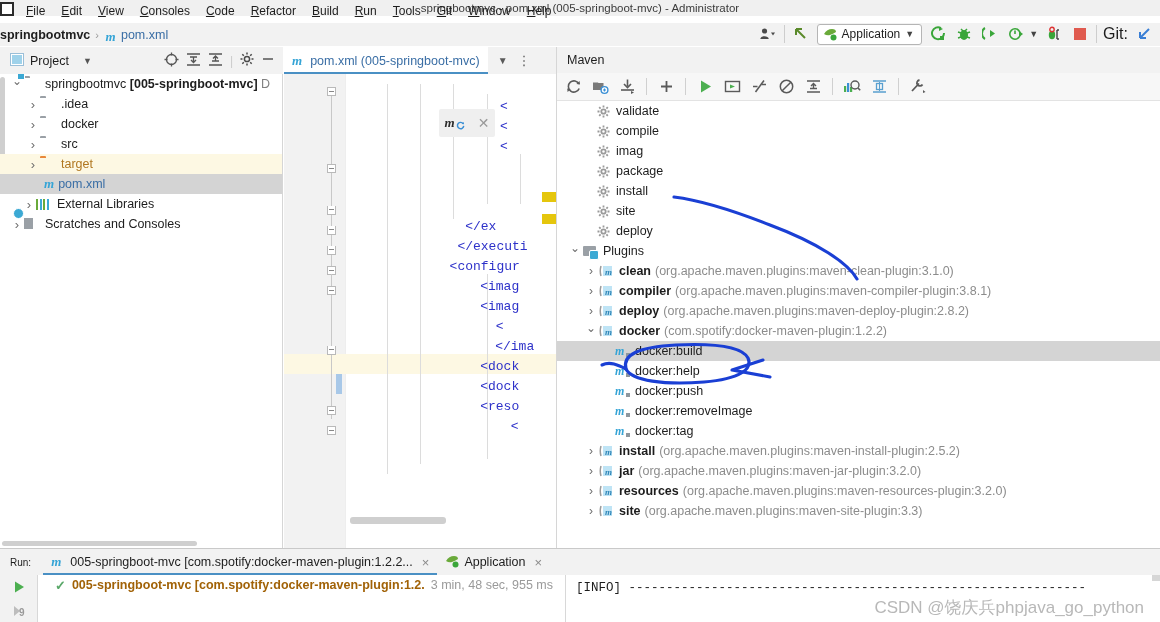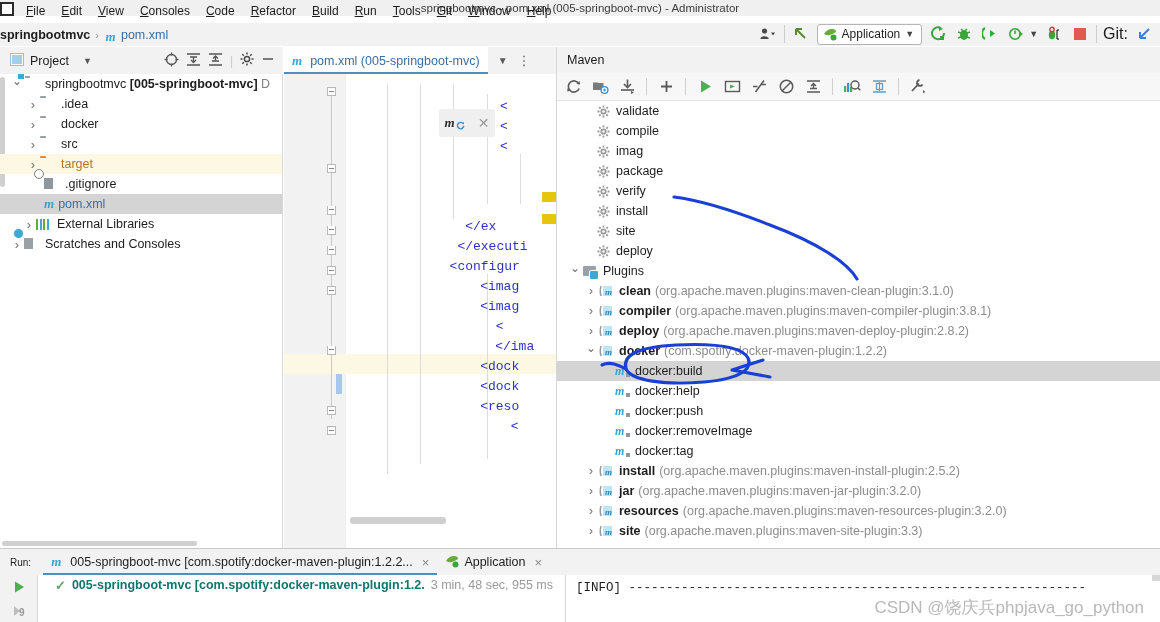--- a/index.html
+++ b/index.html
@@ -288,21 +288,21 @@
     border-right:1px solid #d8d8d8;
   }
   .run-tree {
     position:absolute; left:39px; top:0; width:525px; height:48px; background:#fff;
   }
   .run-tree-row {
     display:flex; align-items:center; height:20px; font-size:12.5px; padding-left:16px; gap:6px;
     white-space:nowrap;
   }
   .check { color:#59a869; font-size:13px; font-weight:bold; }
-  .run-name { font-weight:bold; color:#0f766e; }
+  .run-name { font-weight:bold; color:#a16207; }
   .run-time { color:#9a9a9a; font-weight:normal; }
   .run-console {
     position:absolute; left:565px; top:0; width:595px; height:48px; background:#fff;
     border-left:1px solid #d8d8d8; padding:6px 0 0 10px;
     font-family:"Liberation Mono", monospace; font-size:12.5px; color:#1d1d1d;
     overflow:hidden; white-space:nowrap;
   }
   .watermark {
     position:absolute; right:16px; bottom:4px; font-size:17px; color:#b8b8b8;
     font-family:"Liberation Sans", sans-serif; white-space:nowrap;
@@ -480,24 +480,20 @@
       <span class="tree-ico"><span class="folder-ico"></span></span>
       <span class="lbl">src</span>
     </div>
 
     <div class="tree-row sel-yellow" style="padding-left:26px">
       <span class="arrow closed"></span>
       <span class="tree-ico"><span class="folder-ico orange"></span></span>
       <span class="lbl orange">target</span>
     </div>
 
-    <div class="tree-row" style="padding-left:44px">
-      <span class="tree-ico"><span class="git-ico"></span></span>
-      <span class="lbl">.gitignore</span>
-    </div>
 
     <div class="tree-row sel-gray" style="padding-left:44px">
       <span class="m-file">m</span>
       <span class="lbl" style="color:#3a6ea5">pom.xml</span>
     </div>
 
     <div class="tree-row" style="padding-left:22px">
       <span class="arrow closed"></span>
       <span class="tree-ico">
           <span class="extlib-ico">
@@ -793,29 +789,20 @@
           </span>
         <span class="mname normal">package</span>
       </div>
       <div class="mrow" style="padding-left:40px">
         <span class="gear">
             <svg width="13" height="13" viewBox="0 0 13 13">
               <circle cx="6.5" cy="6.5" r="2.2" fill="none" stroke="#9a9a9a" stroke-width="1.8"></circle>
               <path d="M6.5 0.5 v2 M6.5 10.5 v2 M0.5 6.5 h2 M10.5 6.5 h2 M2.2 2.2 l1.4 1.4 M9.4 9.4 l1.4 1.4 M10.8 2.2 l-1.4 1.4 M3.6 9.4 l-1.4 1.4" stroke="#9a9a9a" stroke-width="1.8"></path>
             </svg>
           </span>
-        <span class="mname normal">verify</span>
-      </div>
-      <div class="mrow" style="padding-left:40px">
-        <span class="gear">
-            <svg width="13" height="13" viewBox="0 0 13 13">
-              <circle cx="6.5" cy="6.5" r="2.2" fill="none" stroke="#9a9a9a" stroke-width="1.8"></circle>
-              <path d="M6.5 0.5 v2 M6.5 10.5 v2 M0.5 6.5 h2 M10.5 6.5 h2 M2.2 2.2 l1.4 1.4 M9.4 9.4 l1.4 1.4 M10.8 2.2 l-1.4 1.4 M3.6 9.4 l-1.4 1.4" stroke="#9a9a9a" stroke-width="1.8"></path>
-            </svg>
-          </span>
         <span class="mname normal">install</span>
       </div>
       <div class="mrow" style="padding-left:40px">
         <span class="gear">
             <svg width="13" height="13" viewBox="0 0 13 13">
               <circle cx="6.5" cy="6.5" r="2.2" fill="none" stroke="#9a9a9a" stroke-width="1.8"></circle>
               <path d="M6.5 0.5 v2 M6.5 10.5 v2 M0.5 6.5 h2 M10.5 6.5 h2 M2.2 2.2 l1.4 1.4 M9.4 9.4 l1.4 1.4 M10.8 2.2 l-1.4 1.4 M3.6 9.4 l-1.4 1.4" stroke="#9a9a9a" stroke-width="1.8"></path>
             </svg>
           </span>
         <span class="mname normal">site</span>

